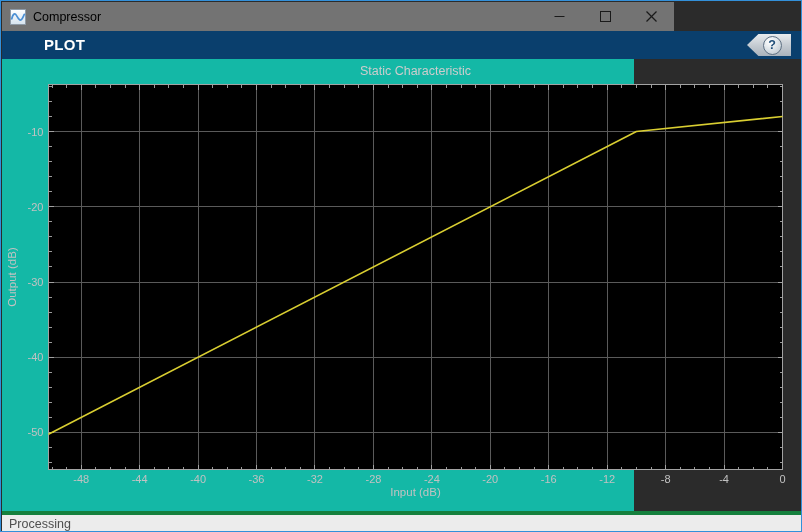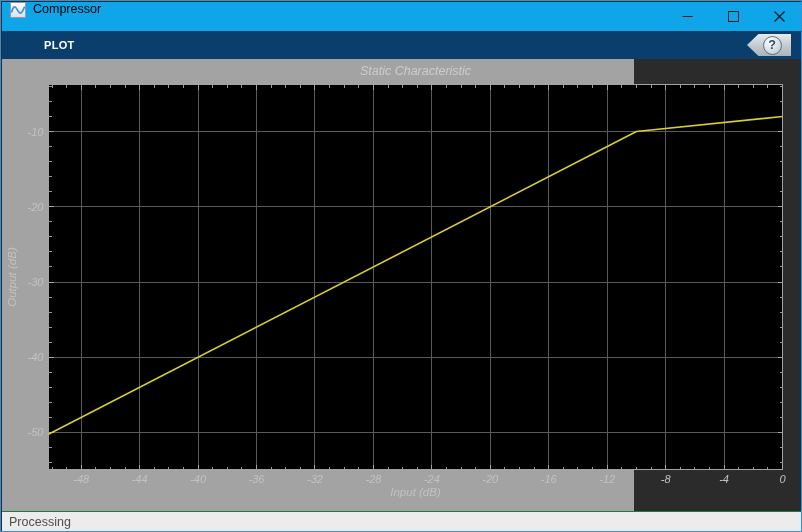--- a/index.html
+++ b/index.html
@@ -2,60 +2,60 @@
 <html><head>
 <meta charset="utf-8">
 <style>
   html,body{margin:0;padding:0;background:#555;font-family:"Liberation Sans",sans-serif;}
   .window{
     position:relative;width:802px;height:532px;box-sizing:border-box;
     border:1px solid #3390da;background:#2b2b2b;overflow:hidden;
   }
   
   .titlebar{
-    position:absolute;left:1px;top:1px;width:800px;height:29px;
-    background:#0ea5e9;display:flex;align-items:flex-start;
+    position:absolute;left:1px;top:1px;width:672px;height:29px;
+    background:#737373;display:flex;align-items:center;
   }
   .app-icon{width:16px;height:16px;margin-left:8px;flex:0 0 auto;}
   .title-text{margin-left:7px;font-size:12.5px;color:#000;white-space:nowrap;}
   .caption-buttons{position:absolute;right:0;top:0;height:29px;display:flex;}
   .caption-btn{width:46px;height:29px;display:flex;align-items:center;justify-content:center;background:transparent;border:none;padding:0;}
   
   .toolstrip{
     position:absolute;left:1px;top:30px;width:800px;height:28px;
     background:#0a3f6d;display:flex;align-items:center;
   }
   .tab{
-    color:#ffffff;font-size:11px;font-weight:600;letter-spacing:.3px;
+    color:#ffffff;font-size:15px;font-weight:600;letter-spacing:.3px;
     line-height:28px;white-space:nowrap;background:transparent;border:none;padding:0;
     font-family:"Liberation Sans",sans-serif;
   }
   .tab.plot{margin-left:42px;}
   .tab.meas{margin-left:52px;}
   .help-wrap{
     position:absolute;right:11px;top:3px;width:44px;height:22px;
     background:linear-gradient(180deg,#e8ebee 0%,#c2c9d0 55%,#aab3bc 100%);
     clip-path:polygon(0 50%,26% 0,100% 0,100% 100%,26% 100%);
     display:flex;align-items:center;justify-content:center;cursor:pointer;
   }
   .help-circle{
     width:19px;height:19px;border-radius:50%;margin-left:6px;
     background:radial-gradient(circle at 35% 28%,#ffffff 0%,#dfe5ea 45%,#b6c0c9 100%);
     border:1px solid #5f7184;box-sizing:border-box;
     display:flex;align-items:center;justify-content:center;
     font-size:12.5px;font-weight:bold;color:#1f4e79;line-height:1;
   }
   
-  .figure{position:absolute;left:1px;top:58px;width:632px;height:452px;background:#a3a3a3;font-style:italic;}
+  .figure{position:absolute;left:1px;top:58px;width:632px;height:452px;background:#14b8a6;}
   .figure svg{display:block;}
   .figure text{font-family:"Liberation Sans",sans-serif;}
   
   .statusbar{
     position:absolute;left:1px;top:510px;width:800px;height:21px;box-sizing:border-box;
-    border-top:1px solid #15803d;background:#ececec;
+    border-top:4px solid #15803d;background:#ececec;
     display:flex;align-items:center;
   }
   .status-text{margin-left:7px;font-size:12.5px;color:#4f4f4f;}
 </style>
 </head>
 <body>
 
 <div class="window">
 
   <div class="titlebar">

